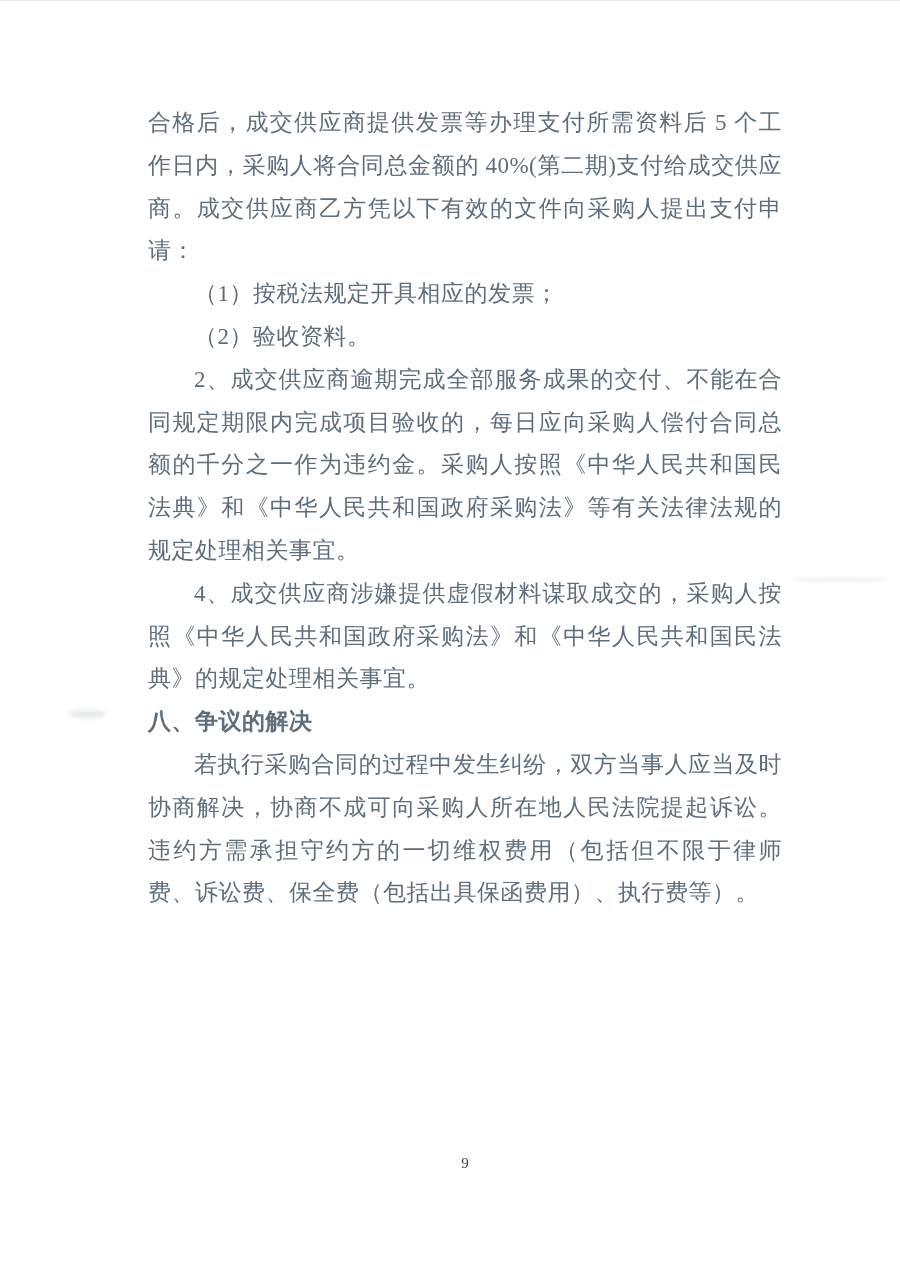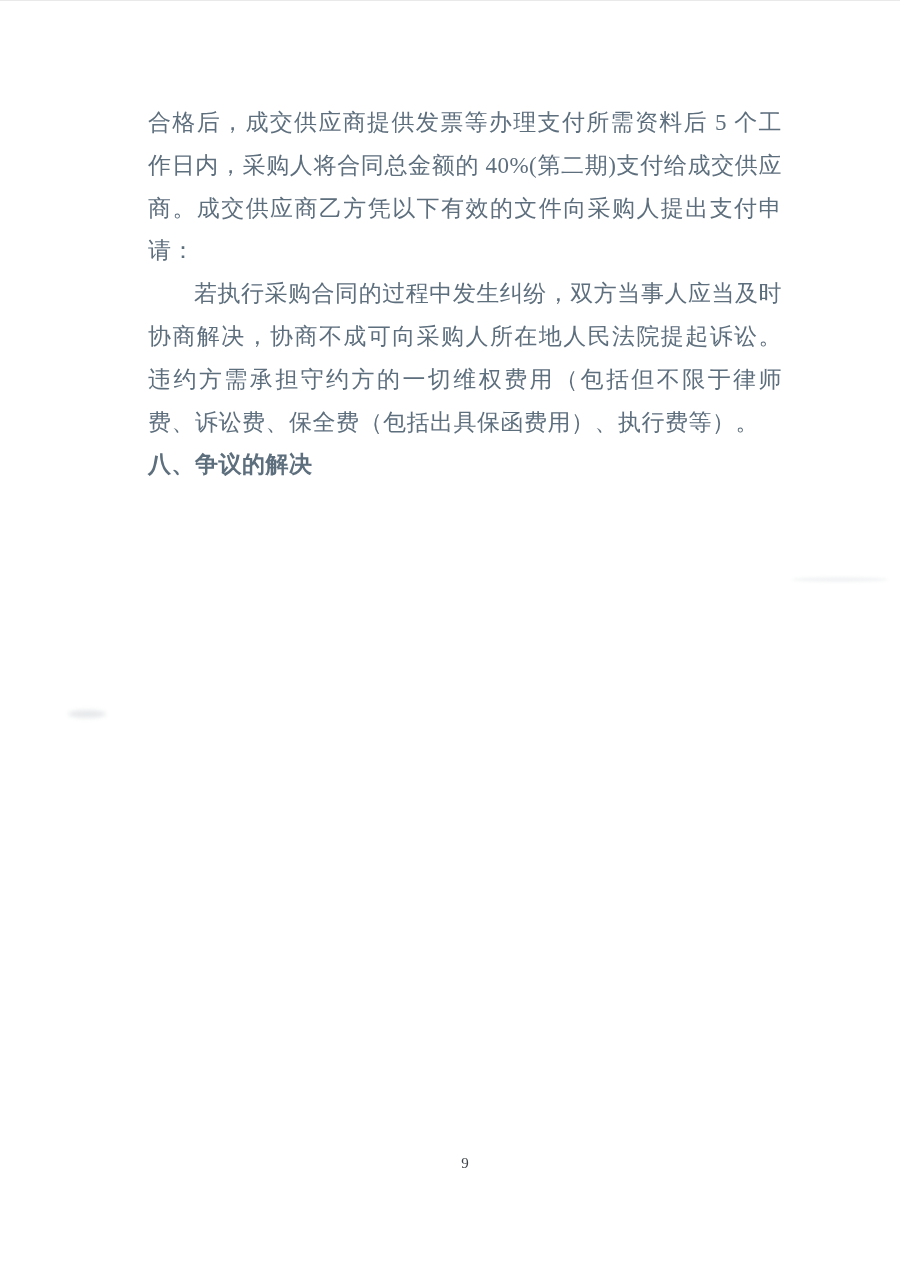--- a/index.html
+++ b/index.html
@@ -74,20 +74,24 @@
 </style>
 </head>
 <body>
 
 <div class="page" style="background: rgb(255, 255, 255);">
   <div class="smudge smudge-left"></div>
   <div class="smudge smudge-right"></div>
 
   <div class="content" style="color: rgb(93, 110, 125);">
       <p class="para body">合格后，成交供应商提供发票等办理支付所需资料后 5 个工作日内，采购人将合同总金额的 40%(第二期)支付给成交供应商。成交供应商乙方凭以下有效的文件向采购人提出支付申请：</p>
+      <p class="para body indent">（1）按税法规定开具相应的发票；</p>
+      <p class="para body indent">（2）验收资料。</p>
+      <p class="para body indent">2、成交供应商逾期完成全部服务成果的交付、不能在合同规定期限内完成项目验收的，每日应向采购人偿付合同总额的千分之一作为违约金。采购人按照《中华人民共和国民法典》和《中华人民共和国政府采购法》等有关法律法规的规定处理相关事宜。</p>
+      <p class="para body indent">4、成交供应商涉嫌提供虚假材料谋取成交的，采购人按照《中华人民共和国政府采购法》和《中华人民共和国民法典》的规定处理相关事宜。</p>
+      <p class="para heading">八、争议的解决</p>
       <p class="para body indent">若执行采购合同的过程中发生纠纷，双方当事人应当及时协商解决，协商不成可向采购人所在地人民法院提起诉讼。违约方需承担守约方的一切维权费用（包括但不限于律师费、诉讼费、保全费（包括出具保函费用）、执行费等）。</p>
-      <p class="para heading">八、争议的解决</p>
     </div>
 
   <div class="page-footer" style="color: rgb(60, 66, 72);">
     <span>9</span>
   </div>
 </div>
 
 </body></html>

